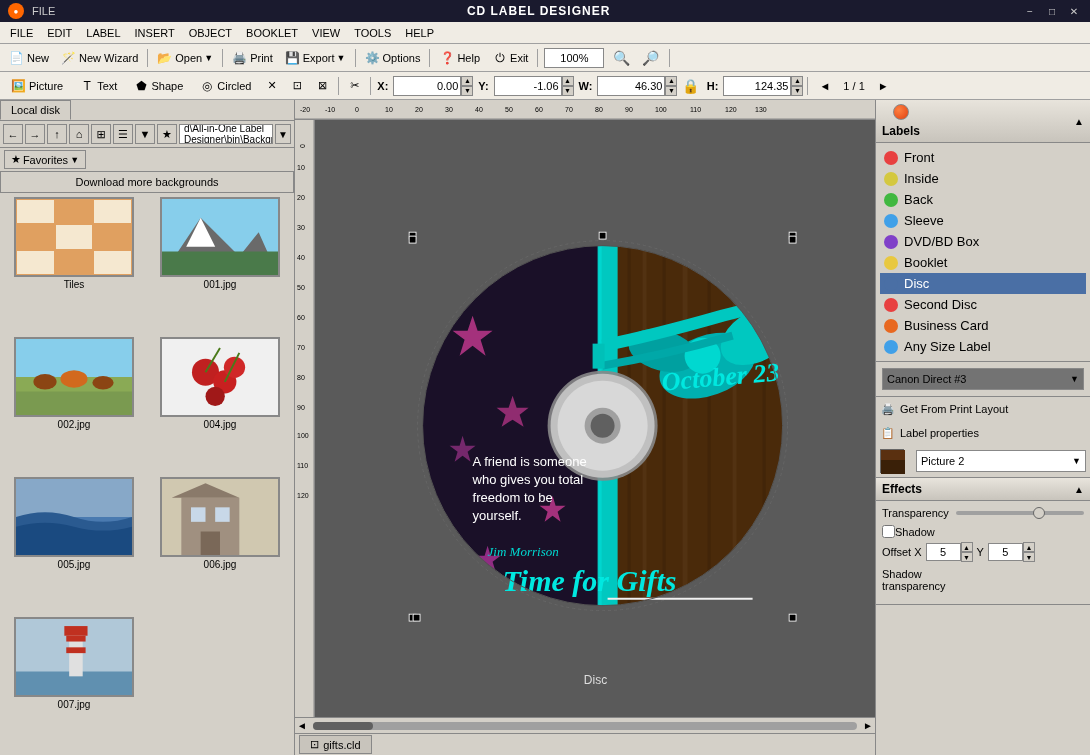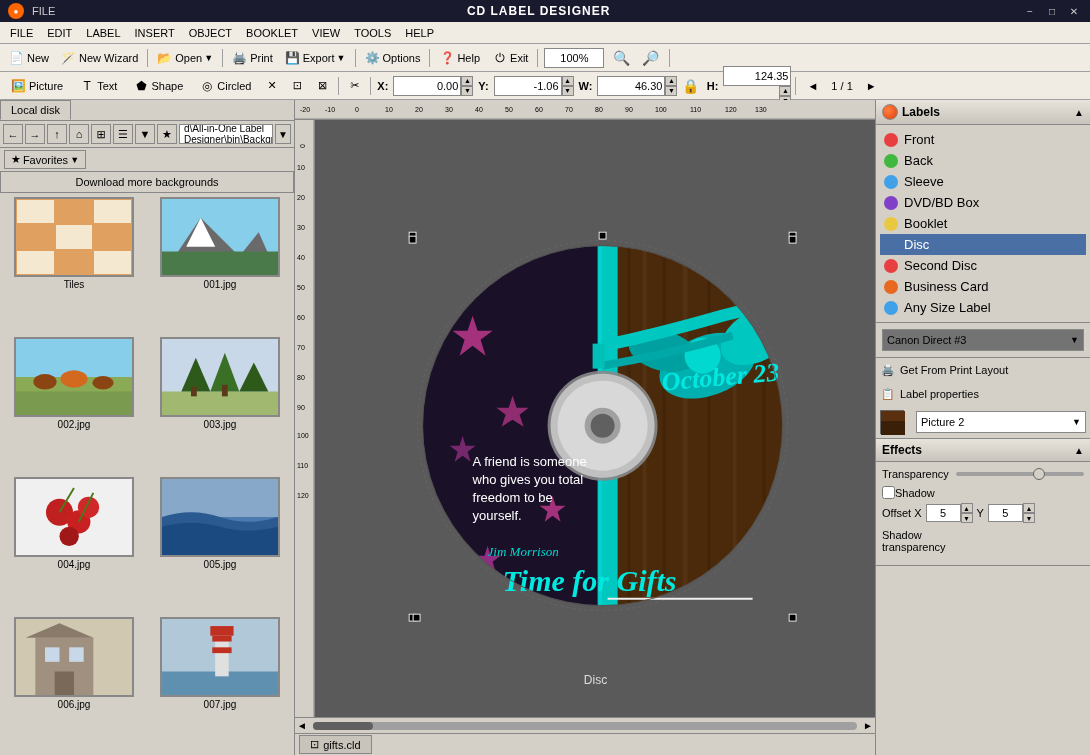--- a/index.html
+++ b/index.html
@@ -220,21 +220,21 @@
     <span class="coord-label">W:</span>
     <div style="display:flex;align-items:center;">
       <div class="coord-input">46.30</div>
       <div class="coord-arrows">
         <div class="coord-arrow">▲</div>
         <div class="coord-arrow">▼</div>
       </div>
     </div>
     <span class="lock-icon">🔒</span>
     <span class="coord-label">H:</span>
-    <div style="display:flex;align-items:flex-end;flex-direction:column;">
+    <div style="display:flex;align-items:flex-start;">
       <div class="coord-input">124.35</div>
       <div class="coord-arrows">
         <div class="coord-arrow">▲</div>
         <div class="coord-arrow">▼</div>
       </div>
     </div>
   </div>
   <div class="toolbar-sep"></div>
   <div style="display:flex;align-items:center;gap:2px;">
     <div class="tool-btn">◄</div>
@@ -307,34 +307,20 @@
             <rect y="50" width="120" height="30" fill="#7a9a50"></rect>
             <rect y="40" width="120" height="15" fill="#8aaa55"></rect>
             <ellipse cx="30" cy="45" rx="12" ry="8" fill="#8B4513"></ellipse>
             <ellipse cx="60" cy="42" rx="14" ry="9" fill="#D2691E"></ellipse>
             <ellipse cx="90" cy="46" rx="11" ry="7" fill="#8B4513"></ellipse>
           </svg>
         </div>
         <div class="thumb-label">002.jpg</div>
       </div>
 
-      <div class="thumb-item">
-        <div class="thumb-img">
-          <svg width="120" height="80" viewBox="0 0 120 80">
-            <rect width="120" height="80" fill="#c8d8e8"></rect>
-            <rect y="55" width="120" height="25" fill="#a0b870"></rect>
-            <polygon points="20,55 35,20 50,55" fill="#2d5a1b"></polygon>
-            <polygon points="50,55 65,15 80,55" fill="#3a7025"></polygon>
-            <polygon points="80,55 95,25 110,55" fill="#2d5a1b"></polygon>
-            <rect x="30" y="50" width="6" height="10" fill="#5a3a1a"></rect>
-            <rect x="62" y="48" width="6" height="12" fill="#5a3a1a"></rect>
-          </svg>
-        </div>
-        <div class="thumb-label">003.jpg</div>
-      </div>
 
       <div class="thumb-item">
         <div class="thumb-img">
           <svg width="120" height="80" viewBox="0 0 120 80">
             <rect width="120" height="80" fill="#f0f0f0"></rect>
             <circle cx="45" cy="35" r="14" fill="#c02020"></circle>
             <circle cx="65" cy="45" r="12" fill="#c82020"></circle>
             <circle cx="55" cy="60" r="10" fill="#a01818"></circle>
             <circle cx="75" cy="30" r="11" fill="#d02828"></circle>
             <line x1="45" y1="35" x2="60" y2="10" stroke="#4a7a1a" stroke-width="2"></line>
@@ -544,30 +530,34 @@
         <span>⊡</span>
         <span>gifts.cld</span>
       </div>
     </div>
   </div>
 
   <div class="right-panel">
 
     <div class="right-section">
       <div class="section-header">
-        <div style="display:flex;align-items:center;gap:4px;">
+        <div style="display:flex;align-items:center;gap:4px;flex-direction:column;">
           <div style="width:16px;height:16px;border-radius:50%;background:radial-gradient(circle at 35% 35%, #ff8040, #e04010);border:1px solid #888;"></div>
           <span class="section-title">Labels</span>
         </div>
         <div class="section-toggle">▲</div>
       </div>
       <div class="label-list">
         <div class="label-item">
           <div class="label-dot" style="background:#e84040;"></div>
           <span>Front</span>
+        </div>
+        <div class="label-item">
+          <div class="label-dot" style="background:#d4c840;"></div>
+          <span>Inside</span>
         </div>
         <div class="label-item">
           <div class="label-dot" style="background:#40b840;"></div>
           <span>Back</span>
         </div>
         <div class="label-item">
           <div class="label-dot" style="background:#40a0e8;"></div>
           <span>Sleeve</span>
         </div>
         <div class="label-item">

